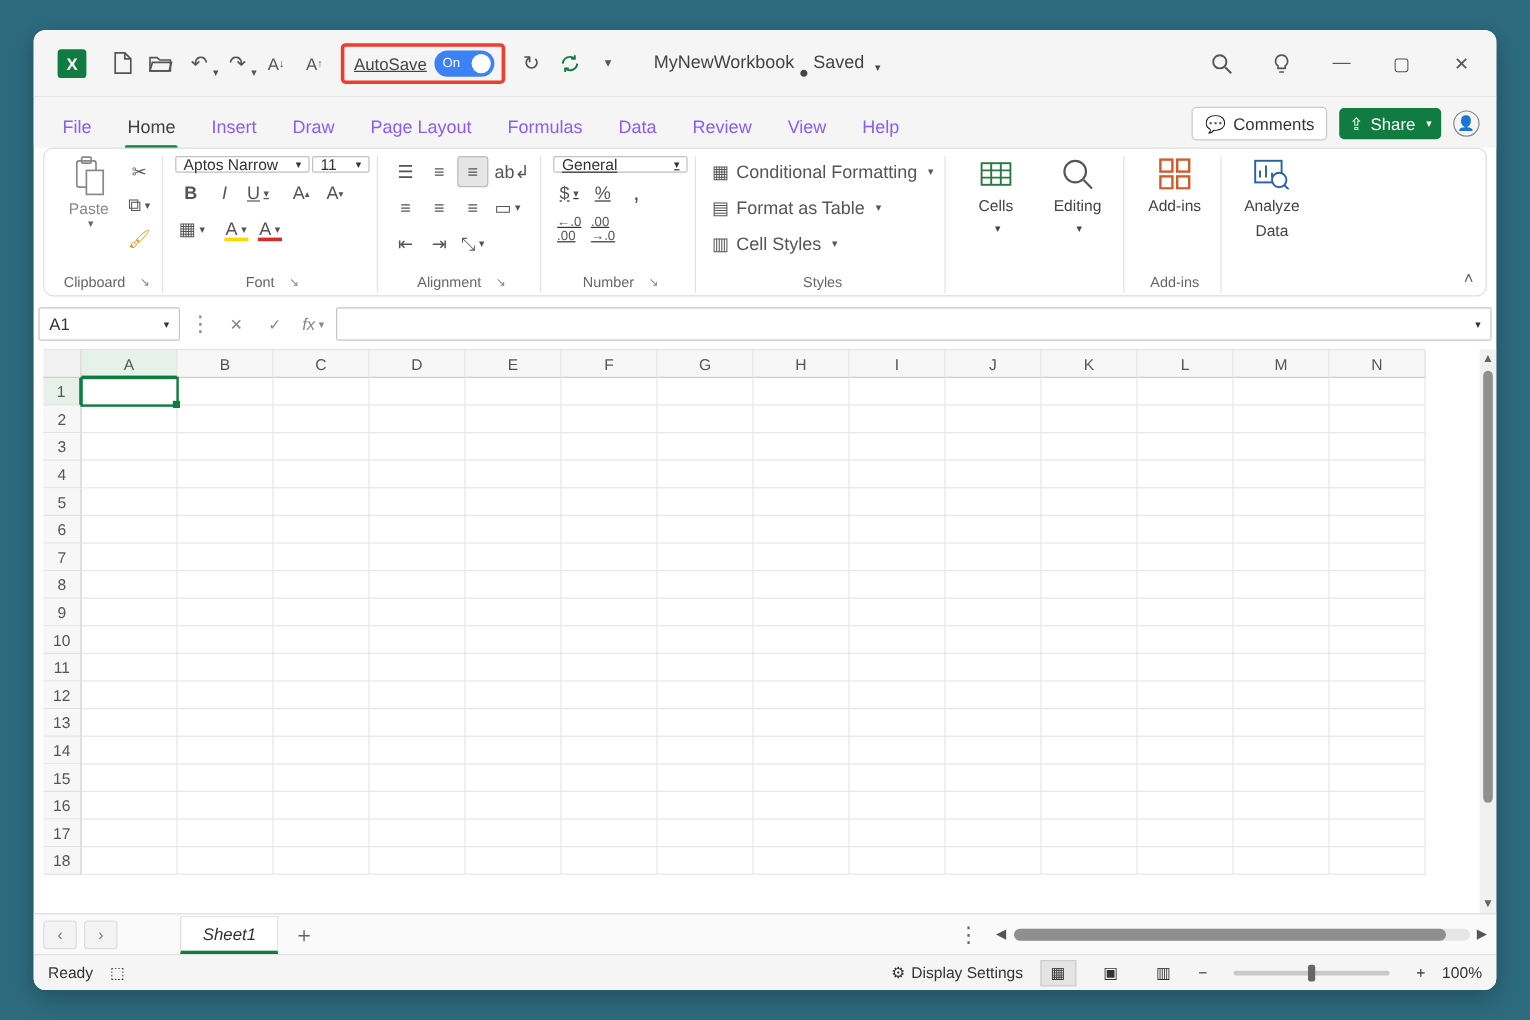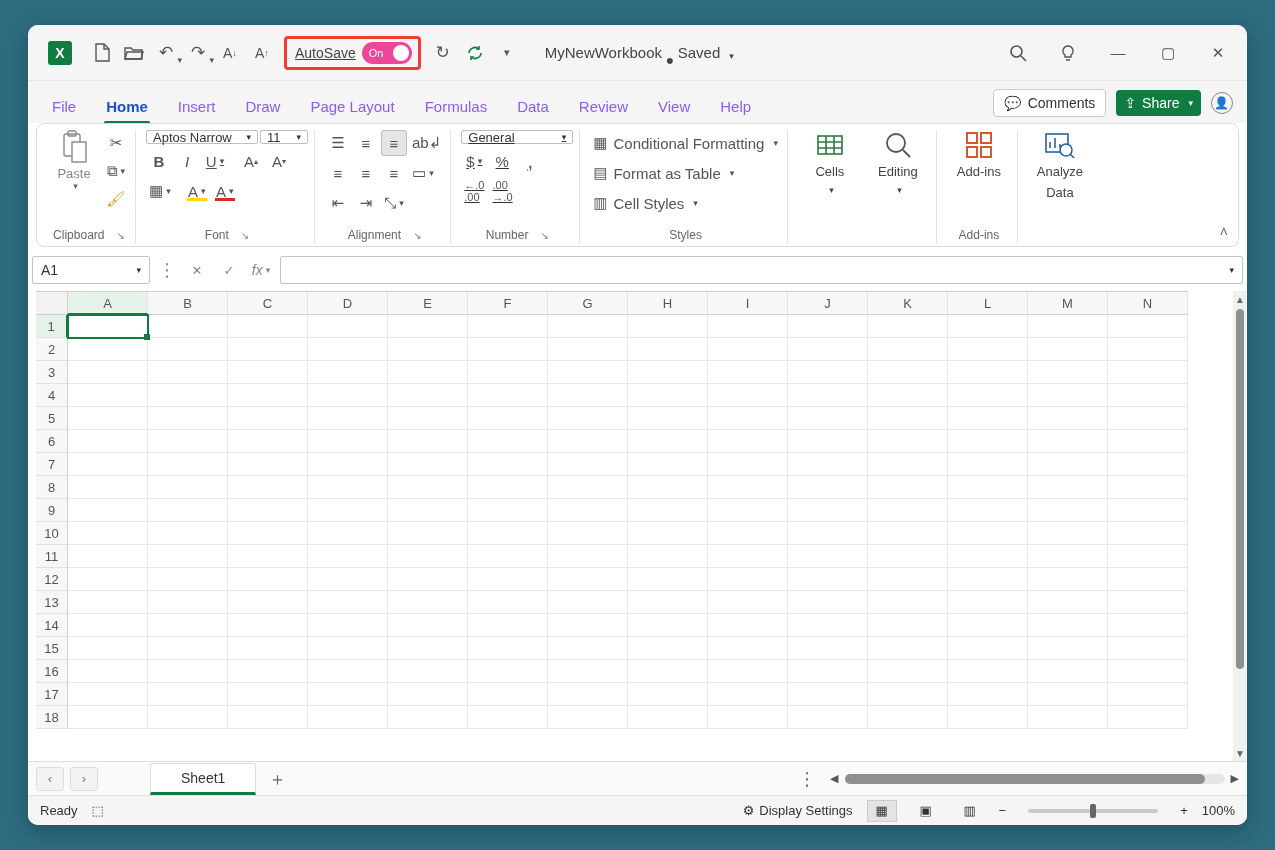--- a/index.html
+++ b/index.html
@@ -48,21 +48,21 @@
   .qat-split .chev { font-size:9px; position:absolute; right:-2px; bottom:4px; }
   .autosave-box{
     display:flex;align-items:center;gap:6px;
     border:3px solid #ef3d2f;
     border-radius:4px;
     padding:3px 6px 3px 8px;
     margin:0 4px;
   }
   .autosave-label{font-size:14px;color:#444;text-decoration:underline;}
   .toggle{
-    width:50px;height:22px;border-radius:11px;background:#ec4899;
+    width:50px;height:22px;border-radius:11px;background:#3b82f6;
     position:relative;display:flex;align-items:center;
     color:#fff;font-size:11px;padding-left:7px;
   }
   .toggle .knob{
     position:absolute;right:3px;top:3px;width:16px;height:16px;
     border-radius:50%;background:#fff;
   }
   .workbook-name{
     margin-left:20px;font-size:15px;color:#444;display:flex;align-items:flex-end;gap:6px;
   }
@@ -72,21 +72,21 @@
   .search-ico,.bulb-ico{width:46px;height:40px;display:flex;align-items:center;justify-content:center;color:#555;font-size:17px;}
   
   .tabs-row{
     height:42px;display:flex;align-items:flex-end;padding:0 14px;
     background:#f5f5f5;justify-content:space-between;
   }
   .tabs-left{display:flex;gap:10px;align-items:flex-end;}
   .rtab{
     padding:8px 10px;font-size:15px;color:#8b5cf6;cursor:pointer;position:relative;
   }
-  .rtab.active{color:#1d4ed8;font-weight:700;}
+  .rtab.active{color:#404040;font-weight:400;}
   .rtab.active::after{content:"";position:absolute;left:8px;right:8px;bottom:-1px;height:3px;background:#107c41;border-radius:2px;}
   .tabs-right{display:flex;align-items:center;gap:10px;padding-bottom:6px;}
   .comments-btn{border:1px solid #c9c9c9;border-radius:4px;padding:5px 10px;display:flex;align-items:center;gap:6px;background:#fff;font-size:14px;}
   .share-btn{background:#107c41;color:#fff;border-radius:4px;padding:5px 8px;display:flex;align-items:center;gap:6px;font-size:14px;}
   .acct-ico{width:22px;height:22px;display:flex;align-items:center;justify-content:center;border:1.5px solid #888;border-radius:50%;font-size:12px;color:#888;}
   
   .ribbon{
     margin:0 8px;border:1px solid #dcdcdc;border-radius:8px;background:#fff;
     display:flex;padding:6px 6px 2px 6px;gap:4px;position:relative;
     height:124px;
@@ -125,21 +125,21 @@
   .rowh.sel{background:#e6f1ea;border-right:2px solid #107c41;}
   .cell{border-right:1px solid #e7e7e7;border-bottom:1px solid #e7e7e7;}
   .cell.selected{outline:2px solid #107c41;outline-offset:-1px;position:relative;}
   .cell.selected::after{content:"";position:absolute;right:-3px;bottom:-3px;width:6px;height:6px;background:#107c41;}
   .vscroll{position:absolute;right:0;top:0;width:14px;bottom:0;background:#f1f1f1;display:flex;flex-direction:column;align-items:center;}
   .vscroll .arrow{height:16px;font-size:10px;color:#666;display:flex;align-items:center;}
   .vscroll .thumb{flex:0 0 360px;width:8px;background:#8f8f8f;border-radius:4px;margin-top:2px;}
   
   .sheetbar{height:34px;display:flex;align-items:center;border-top:1px solid #ddd;padding:0 8px;gap:6px;background:#fafafa;}
   .nav-btn{width:28px;height:24px;display:flex;align-items:center;justify-content:center;color:#777;border:1px solid #ddd;border-radius:3px;background:#f3f3f3;}
-  .sheet-tab{padding:6px 30px;border:1px solid #ddd;border-bottom:3px solid #107c41;background:#fff;font-size:14px;border-radius:3px 3px 0 0;}
+  .sheet-tab{padding:6px 18px;border:1px solid #ddd;border-bottom:3px solid #107c41;background:#fff;font-size:14px;border-radius:3px 3px 0 0;font-style:italic;}
   .add-sheet{width:30px;height:24px;display:flex;align-items:center;justify-content:center;color:#666;font-size:18px;}
   .sheetbar .spacer{flex:1;}
   .sheet-menu{font-size:18px;color:#666;margin-right:8px;}
   .hscroll{display:flex;align-items:center;gap:6px;}
   .hscroll .track{width:380px;height:10px;background:#e6e6e6;border-radius:5px;position:relative;}
   .hscroll .thumb{position:absolute;left:0;width:360px;height:10px;background:#8f8f8f;border-radius:5px;}
   .hscroll .arrow{font-size:11px;color:#555;}
   
   .status{height:30px;display:flex;align-items:center;padding:0 12px;background:#f5f5f5;border-top:1px solid #e0e0e0;font-size:13px;gap:14px;}
   .status .spacer{flex:1;}

